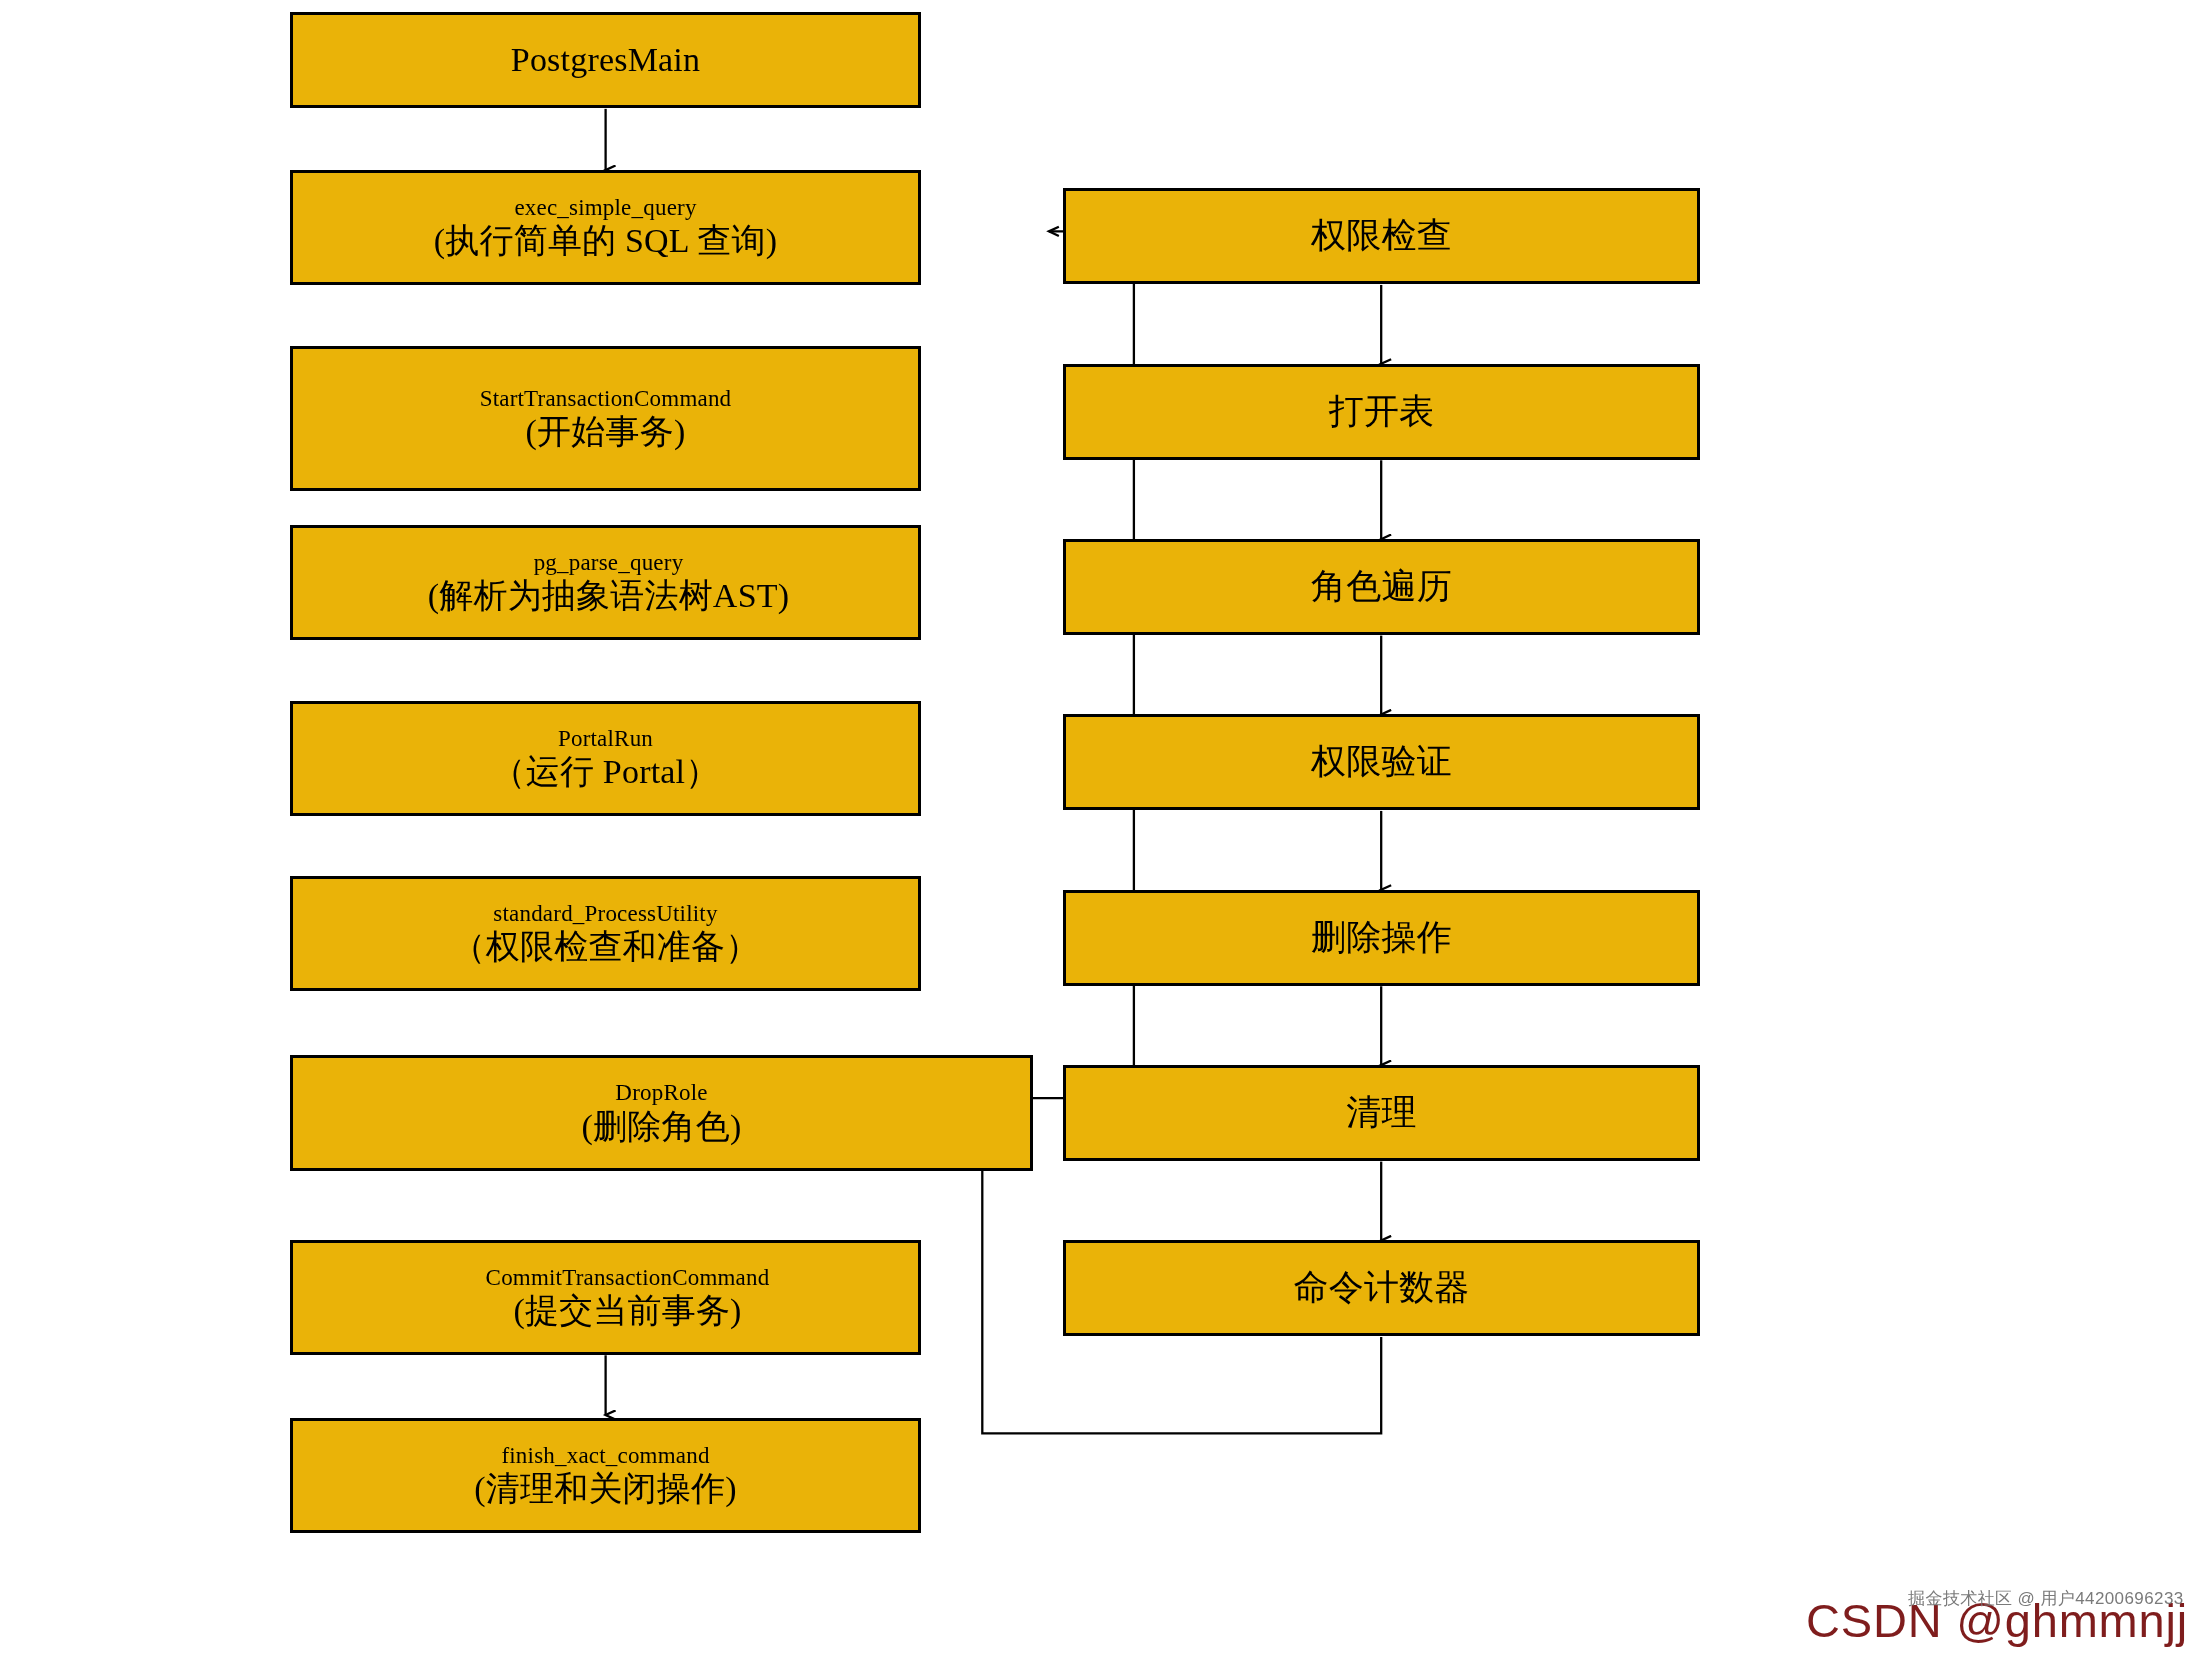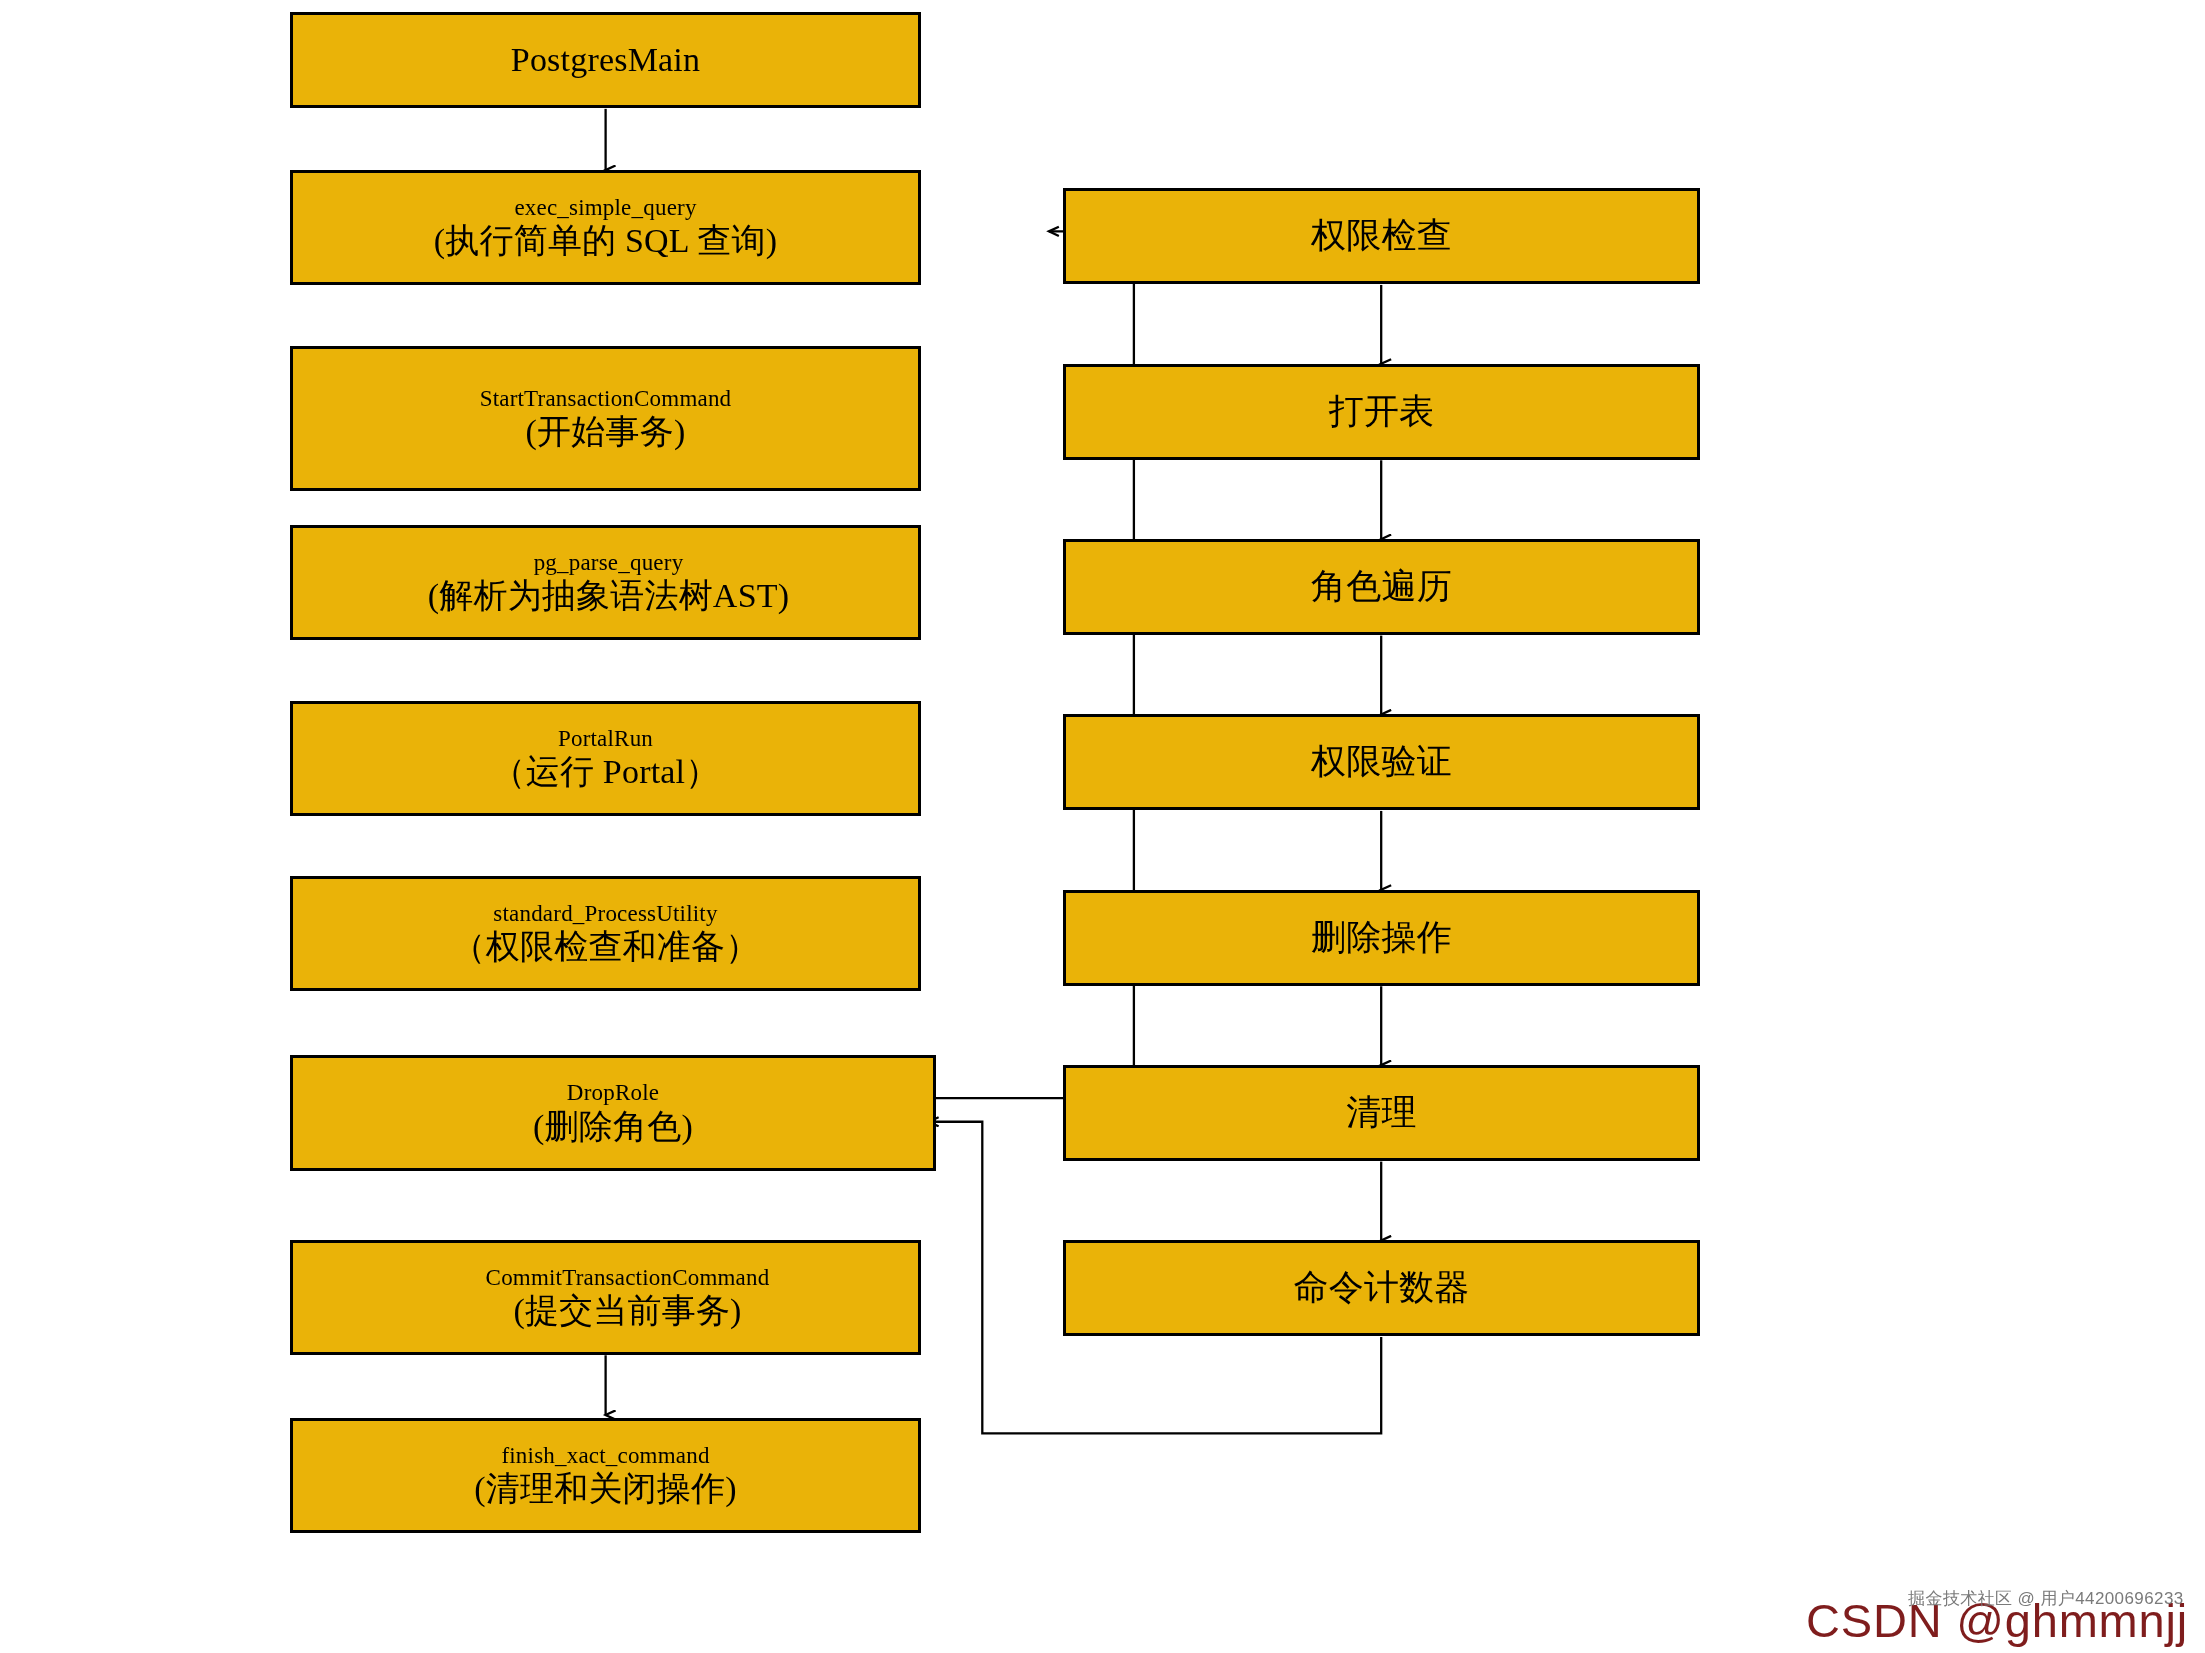--- a/index.html
+++ b/index.html
@@ -140,21 +140,21 @@
   <div class="node" style="left:290px; top:701px; width:631px; height:115px;">
     <div class="line1">PortalRun</div>
     <div class="line2">（运行 Portal）</div>
   </div>
 
   <div class="node" style="left:290px; top:876px; width:631px; height:115px;">
     <div class="line1">standard_ProcessUtility</div>
     <div class="line2">（权限检查和准备）</div>
   </div>
 
-  <div class="node" style="left:290px; top:1055px; width:646px; height:116px;">
+  <div class="node" style="left:290px; top:1055px; width:743px; height:116px;">
     <div class="line1">DropRole</div>
     <div class="line2">(删除角色)</div>
   </div>
 
   <div class="node" style="left:290px; top:1240px; width:631px; height:115px;padding-left:44px;">
     <div class="line1">CommitTransactionCommand</div>
     <div class="line2">(提交当前事务)</div>
   </div>
 
   <div class="node" style="left:290px; top:1418px; width:631px; height:115px;">

